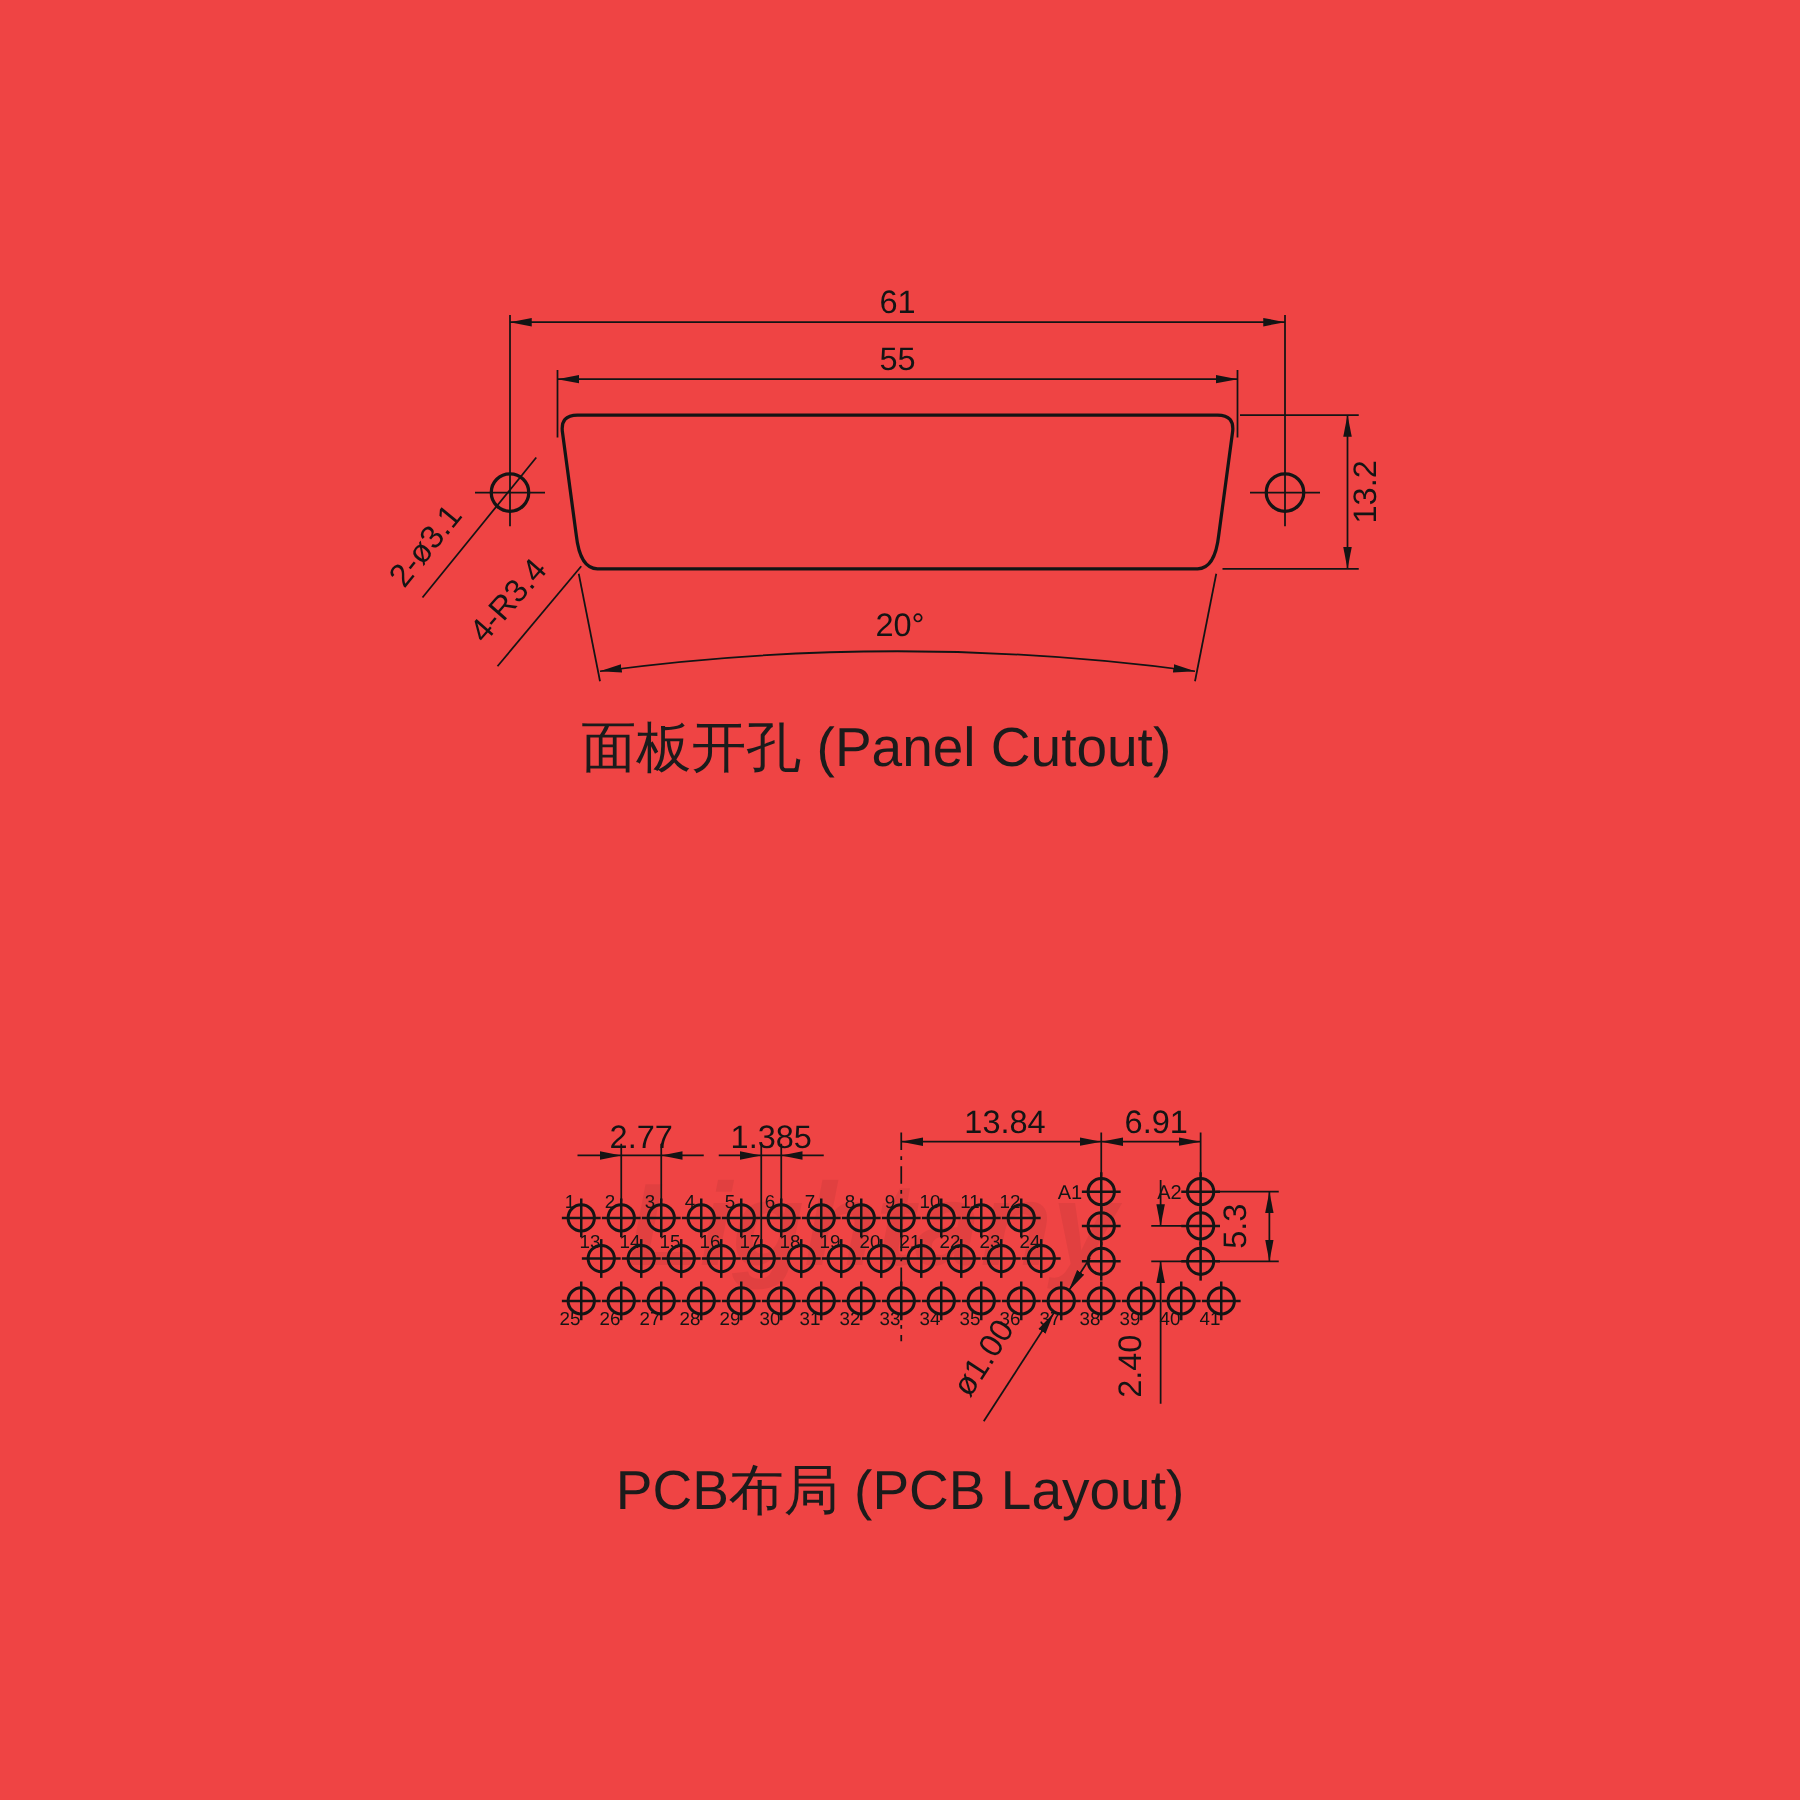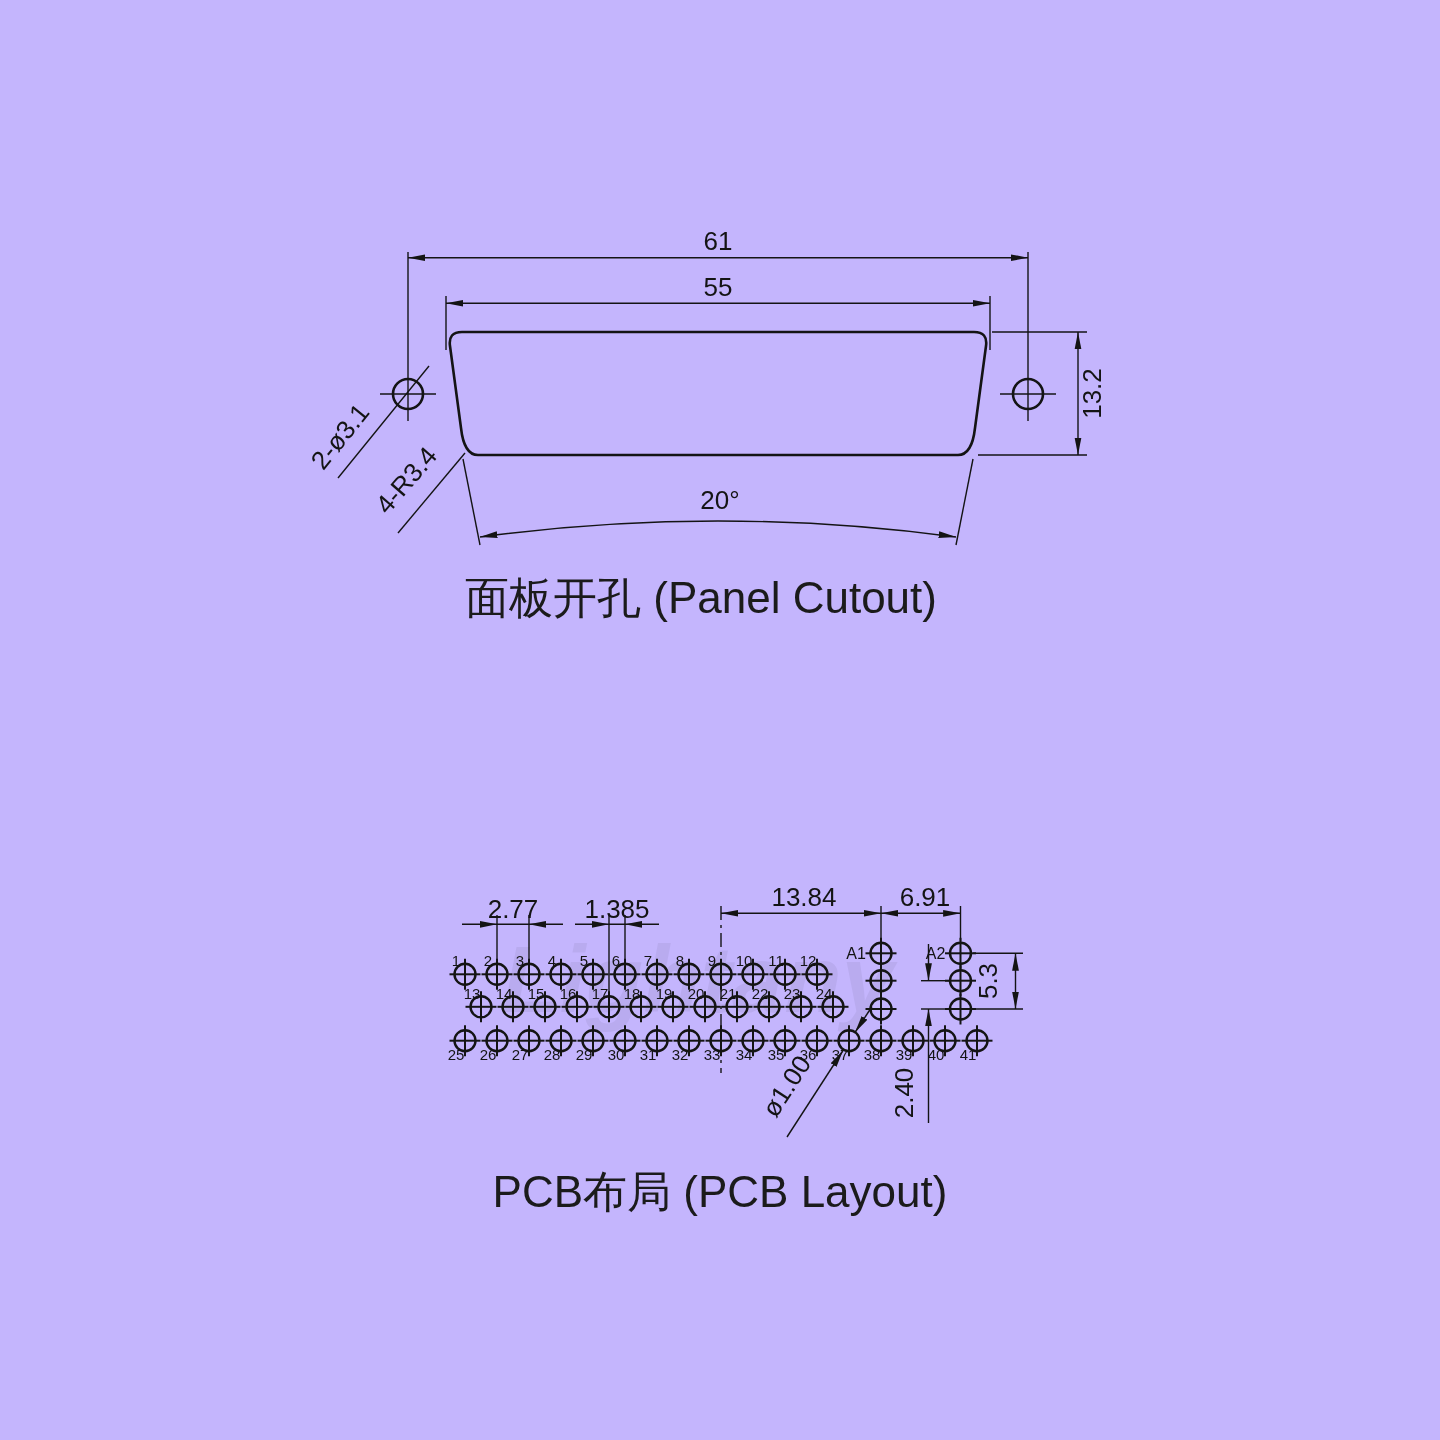--- a/index.html
+++ b/index.html
@@ -1,16 +1,16 @@
 <!DOCTYPE html>
 <html><head>
 <meta charset="utf-8">
 <style>
   html,body{margin:0;padding:0;background:#fff;}
-  .stage{width:1440px;height:1440px;background:#c4b5fd;position:relative;margin:0 auto;
+  .stage{width:1440px;height:1440px;background:#ef4444;position:relative;margin:0 auto;
          font-family:"Liberation Sans", sans-serif;}
   svg{display:block;}
   .obj   {fill:none;stroke:#141414;stroke-width:2.6;stroke-linejoin:round;stroke-linecap:round;}
   .hole  {fill:none;stroke:#141414;stroke-width:2.6;}
   .thin  {fill:none;stroke:#141414;stroke-width:1.4;stroke-linecap:butt;}
   .cl    {fill:none;stroke:#141414;stroke-width:1.4;stroke-dasharray:14 5 3 5;}
   .arr   {fill:#141414;stroke:none;}
   .dimtxt{font:26px "Liberation Sans", sans-serif;fill:#141414;text-anchor:middle;}
   .pintxt{font:15px "Liberation Sans", sans-serif;fill:#141414;text-anchor:middle;}
   .atxt  {font:16px "Liberation Sans", sans-serif;fill:#141414;text-anchor:middle;}

